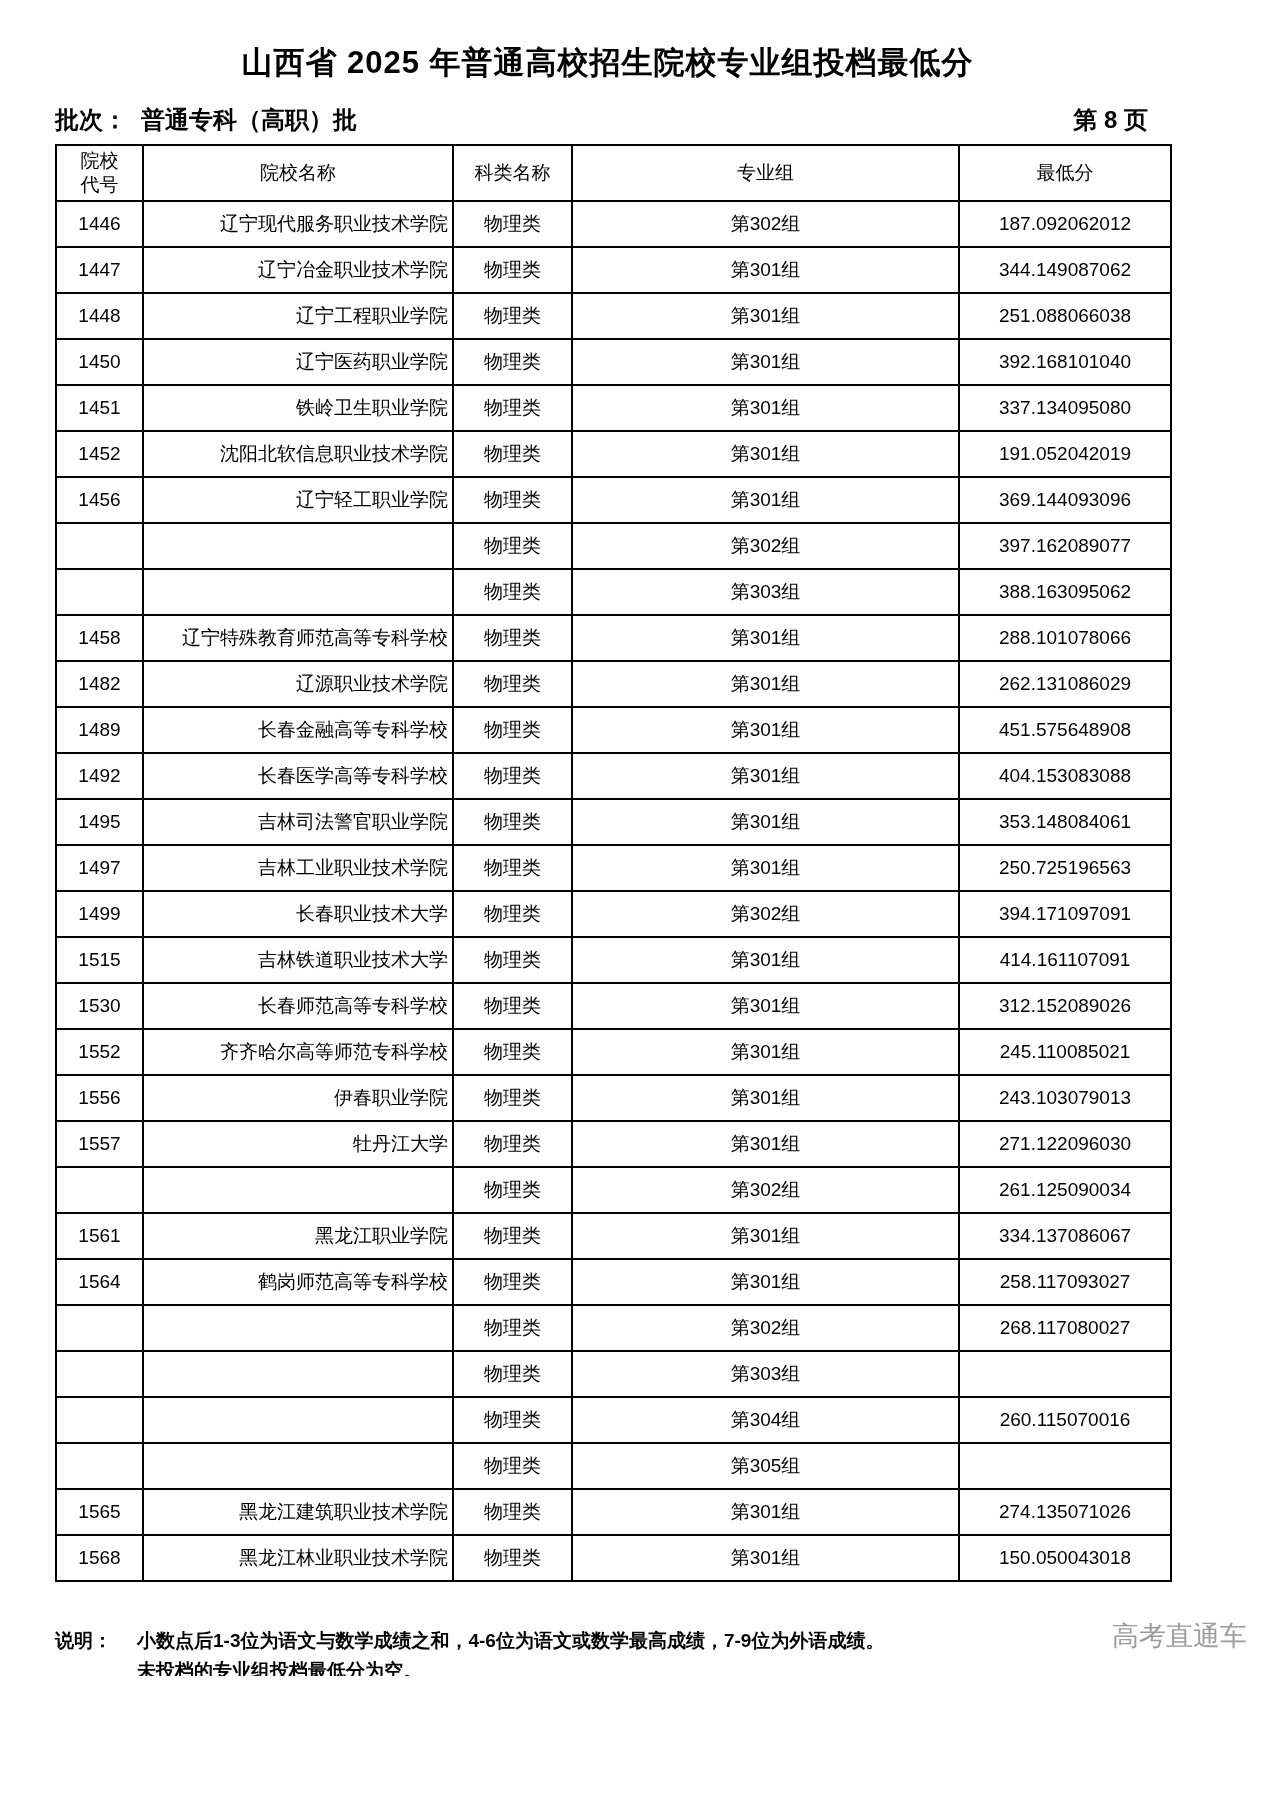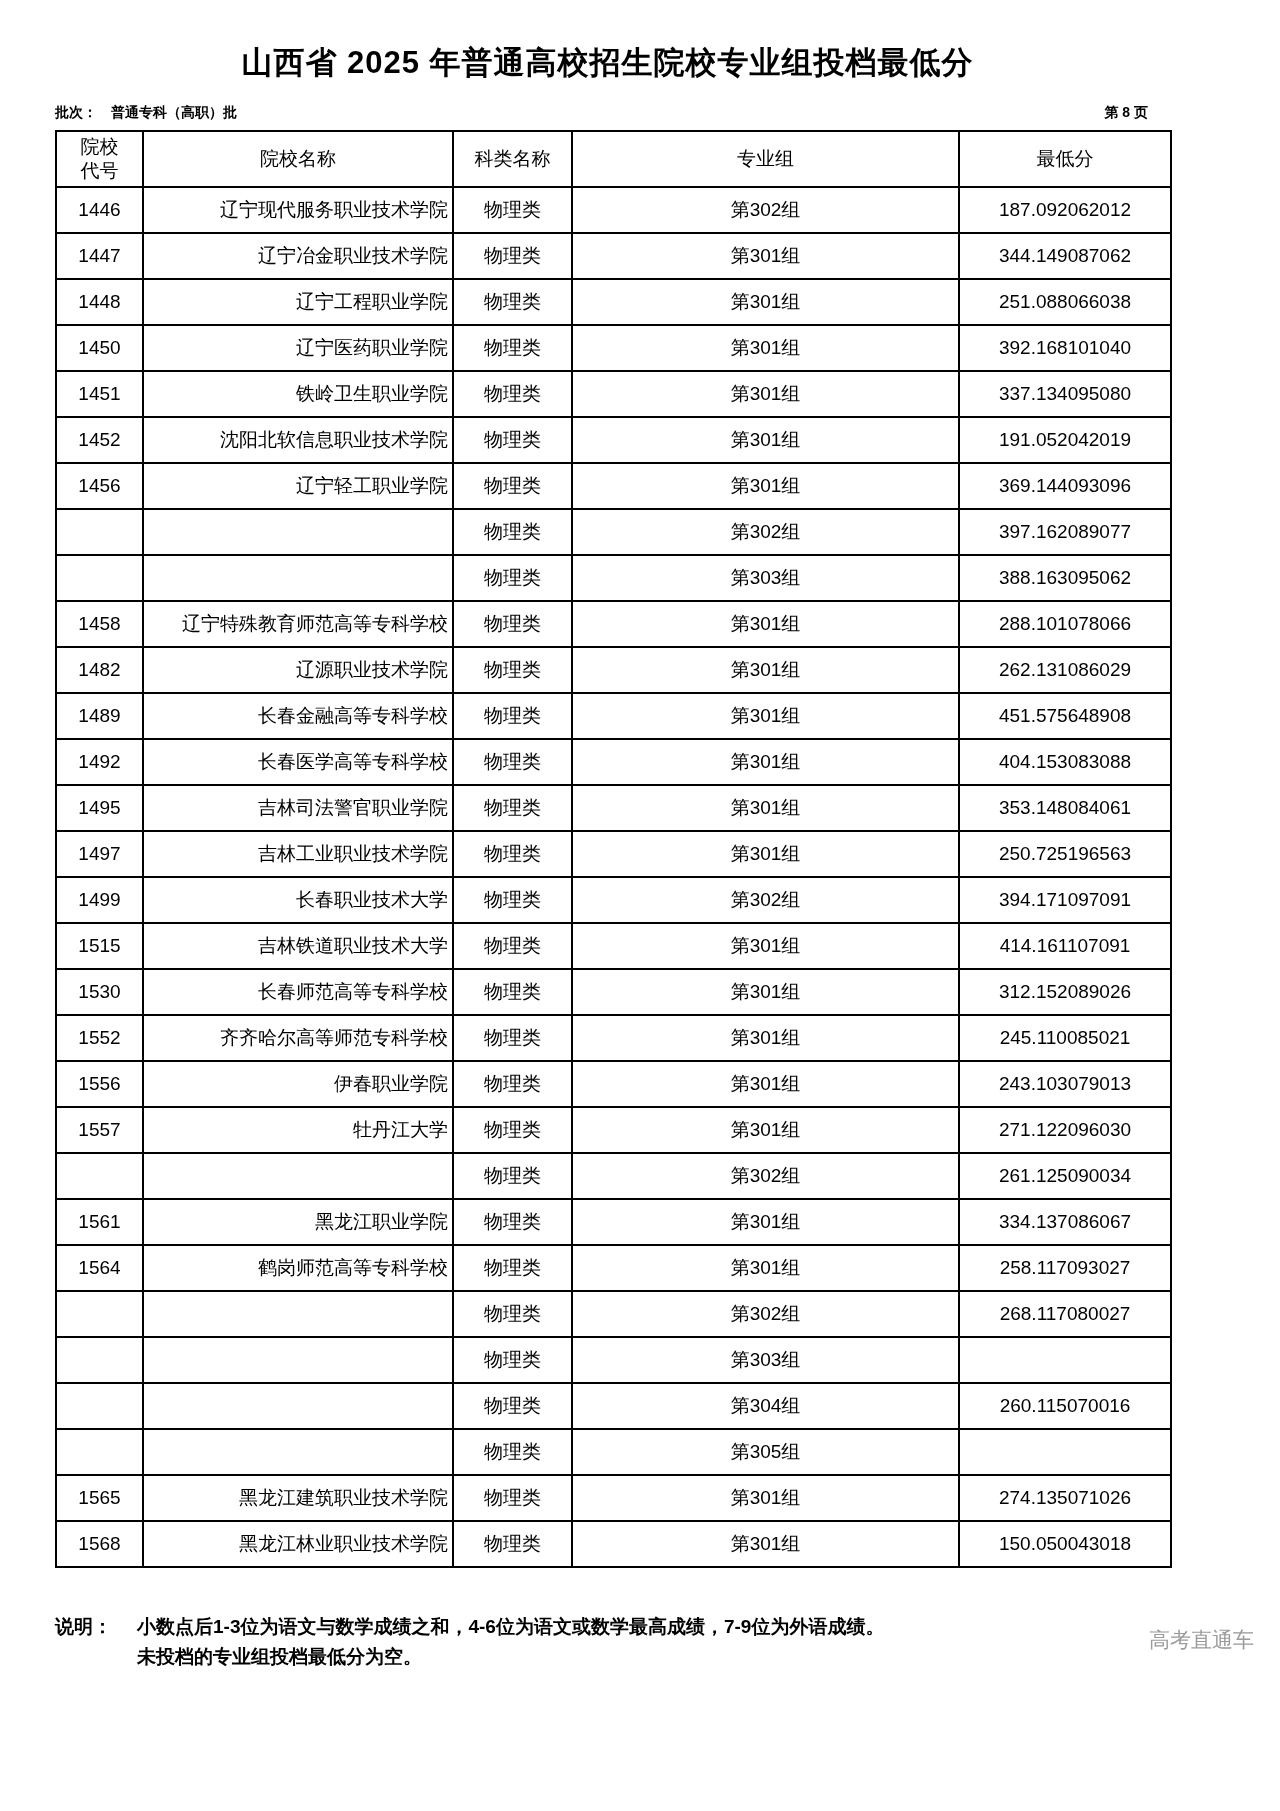--- a/index.html
+++ b/index.html
@@ -25,21 +25,21 @@
     font-weight: 700;
     letter-spacing: 1px;
   }
   .meta {
     margin-top: 20px;
     margin-left: 55px;
     width: 1105px;
     display: flex;
     justify-content: space-between;
     align-items: flex-end;
-    font-size: 14px;
+    font-size: 24px;
     font-weight: 700;
     margin-bottom: 8px;
   }
   .batch .batch-value { margin-left: 14px; }
   .page-number { padding-right: 12px; }
   table.score-table {
     border-collapse: collapse;
     table-layout: fixed;
     margin-left: 55px;
     width: 1105px;
@@ -76,23 +76,23 @@
     width: 1170px;
     display: flex;
     font-size: 19px;
     font-weight: 700;
     line-height: 1.6;
   }
   .note-label { flex: 0 0 82px; }
   .note-lines { flex: 1; }
   .watermark {
     position: absolute;
-    right: 26px;
+    right: 33px;
     bottom: 22px;
-    font-size: 21px;
+    font-size: 27px;
     color: #9b9b9b;
     font-weight: 400;
     margin-left: 40px;
   }
 </style>
 </head>
 <body>
 
 <div class="page">
 

